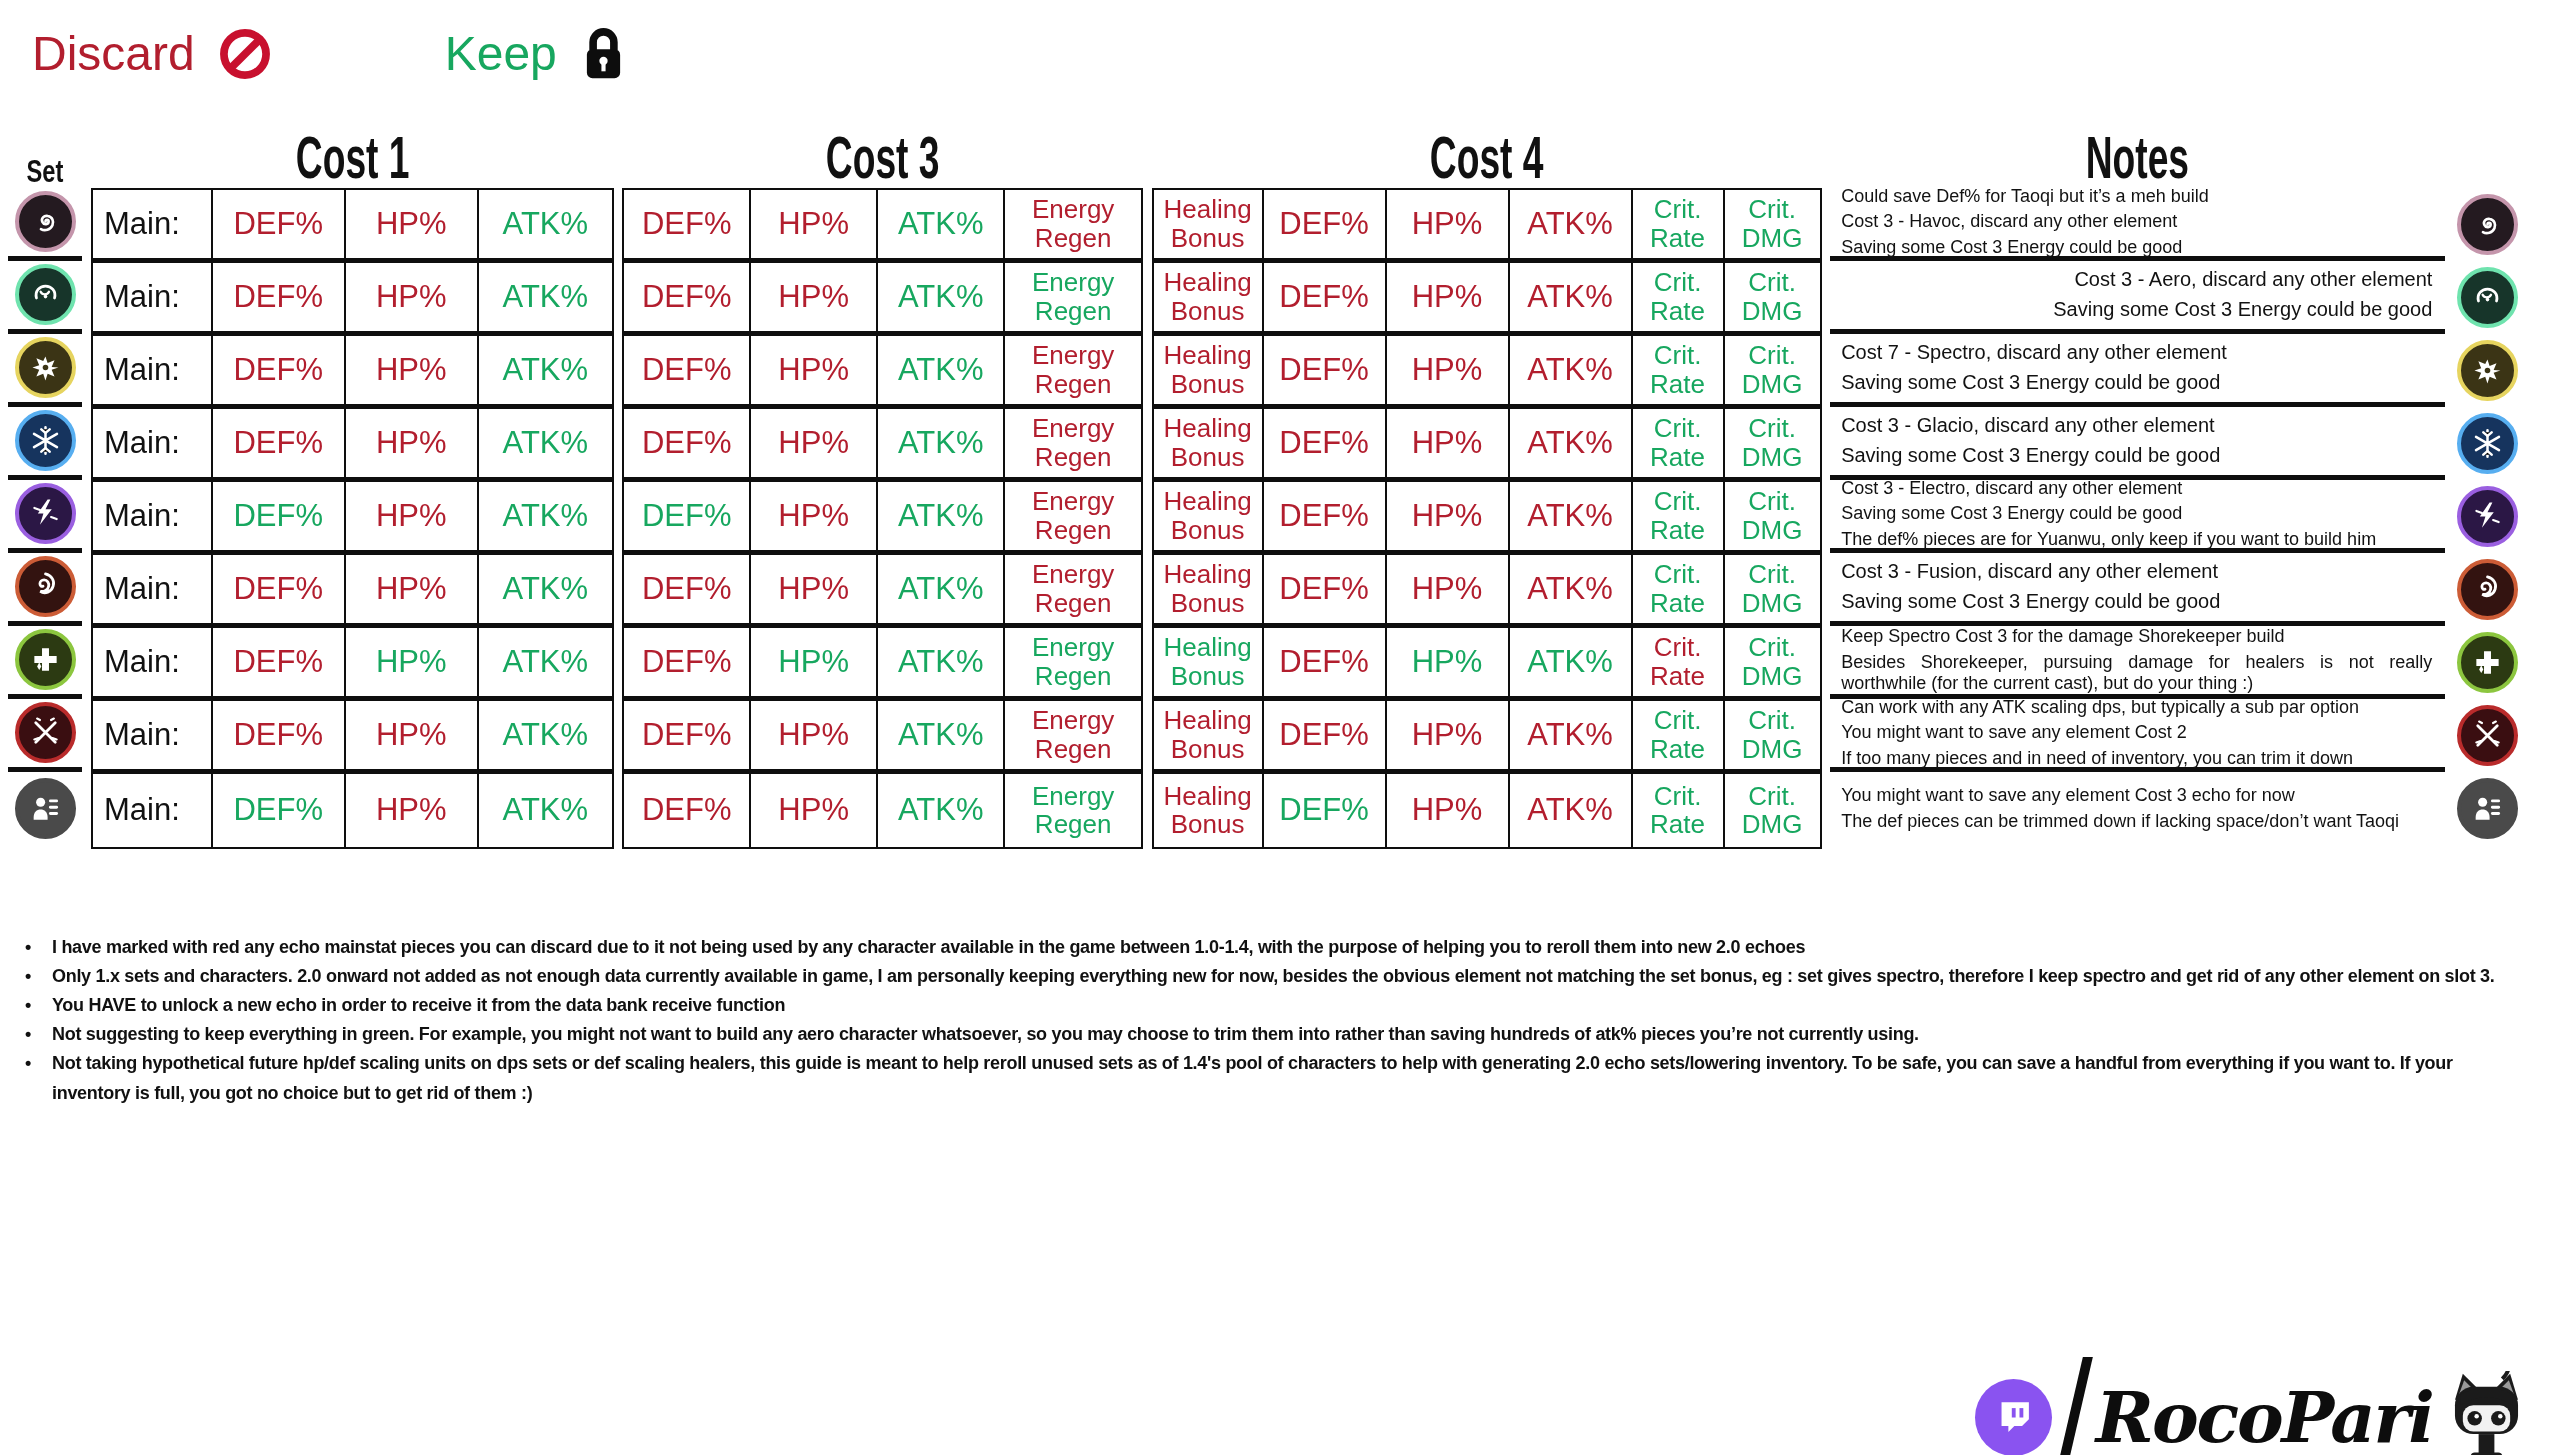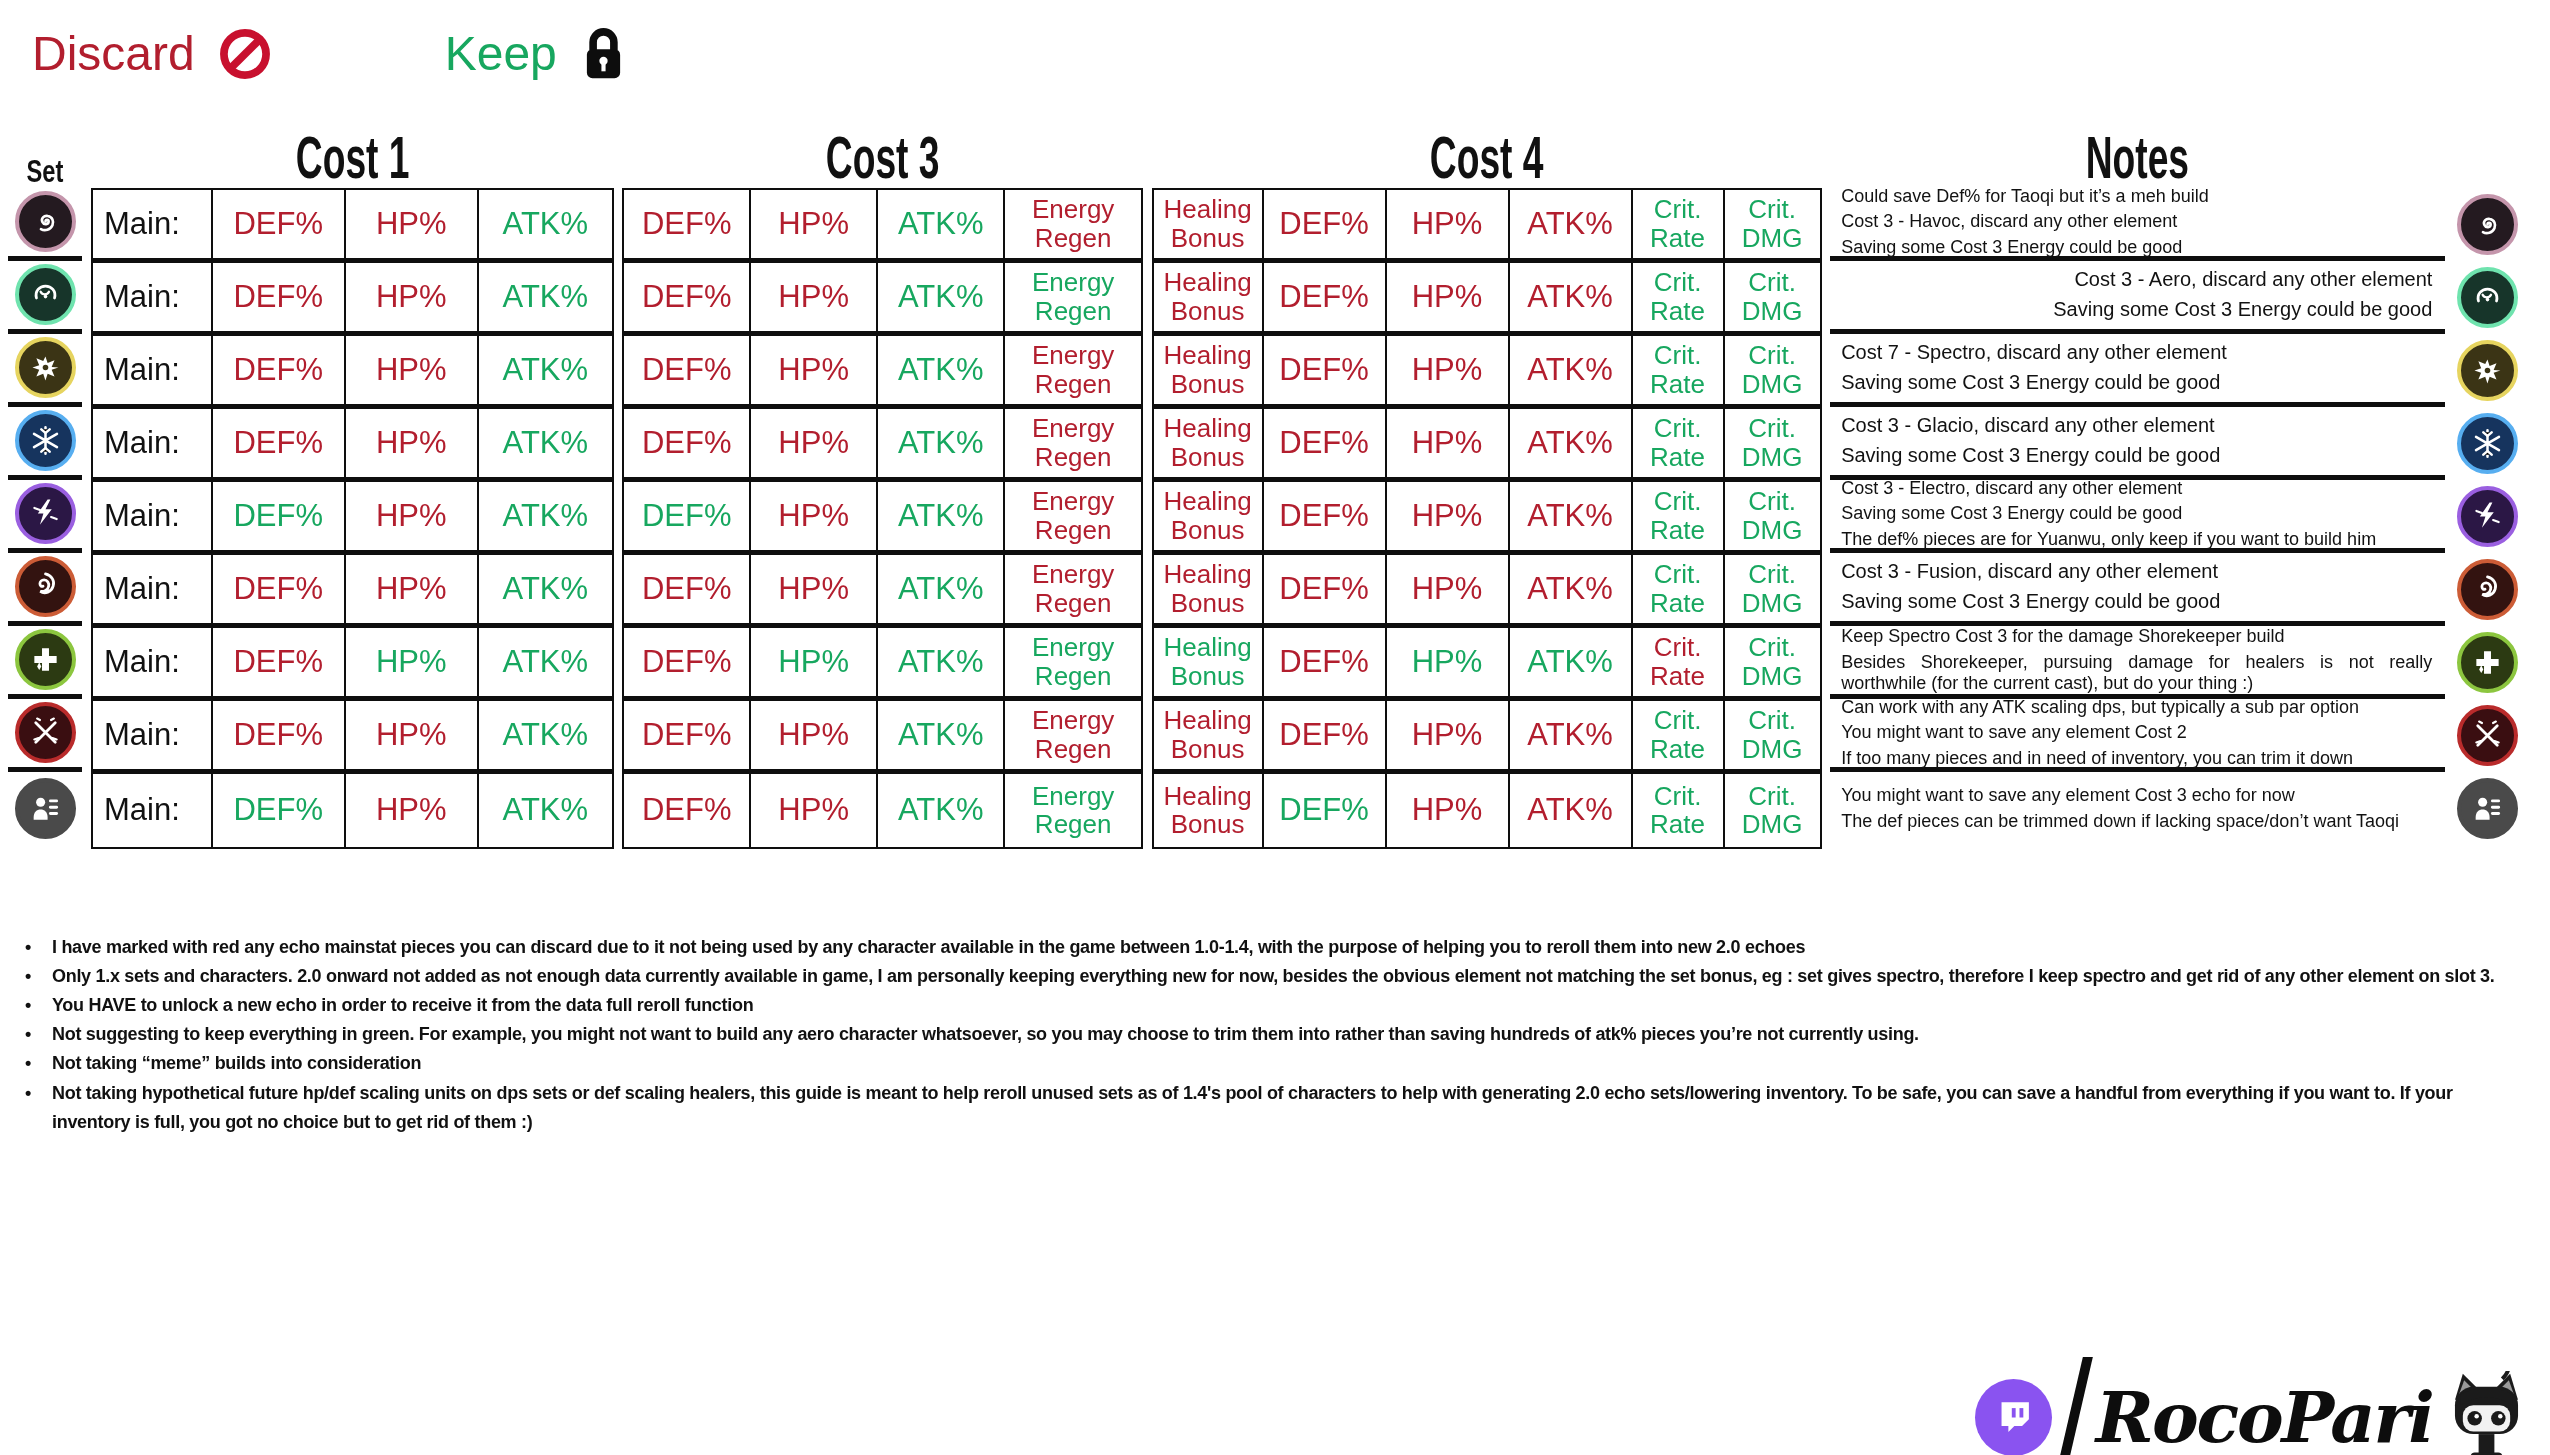--- a/index.html
+++ b/index.html
@@ -449,23 +449,22 @@
             </svg>
           </div>
         </div>
       </div>
   </div>
 </div>
 
 <div class="footnotes">
   <div class="bullet">I have marked with red any echo mainstat pieces you can discard due to it not being used by any character available in the game between 1.0-1.4, with the purpose of helping you to reroll them into new 2.0 echoes</div>
   <div class="bullet">Only 1.x sets and characters. 2.0 onward not added as not enough data currently available in game, I am personally keeping everything new for now, besides the obvious element not matching the set bonus, eg : set gives spectro, therefore I keep spectro and get rid of any other element on slot 3.</div>
-  <div class="bullet">You HAVE to unlock a new echo in order to receive it from the data full reroll function</div>
+  <div class="bullet">You HAVE to unlock a new echo in order to receive it from the data bank receive function</div>
   <div class="bullet">Not suggesting to keep everything in green. For example, you might not want to build any aero character whatsoever, so you may choose to trim them into rather than saving hundreds of atk% pieces you’re not currently using.</div>
-  <div class="bullet">Not taking “meme” builds into consideration</div>
   <div class="bullet">Not taking hypothetical future hp/def scaling units on dps sets or def scaling healers, this guide is meant to help reroll unused sets as of 1.4's pool of characters to help with generating 2.0 echo sets/lowering inventory. To be safe, you can save a handful from everything if you want to. If your inventory is full, you got no choice but to get rid of them :)</div>
 </div>
 
 <div class="footer">
   <div class="twitch-badge">
     <svg viewBox="0 0 48 48">
       <path d="M10 6 L10 34 L18 34 L18 41 L25 34 L34 34 L42 26 L42 6 Z" fill="#ffffff"></path>
       <rect x="22" y="13" width="4.5" height="11" fill="#8a53f0"></rect>
       <rect x="31" y="13" width="4.5" height="11" fill="#8a53f0"></rect>
     </svg>

